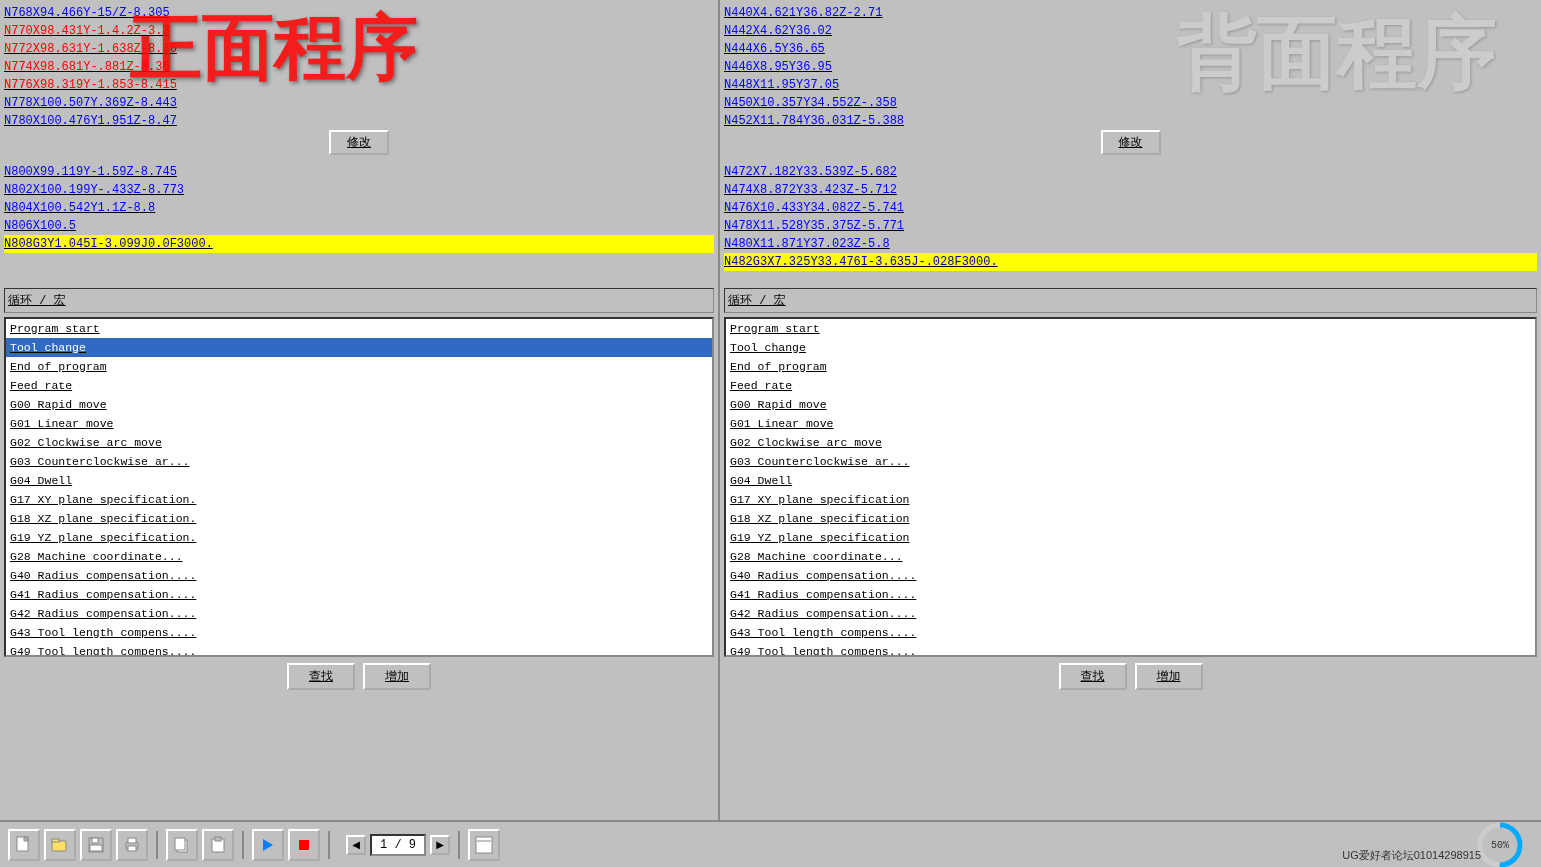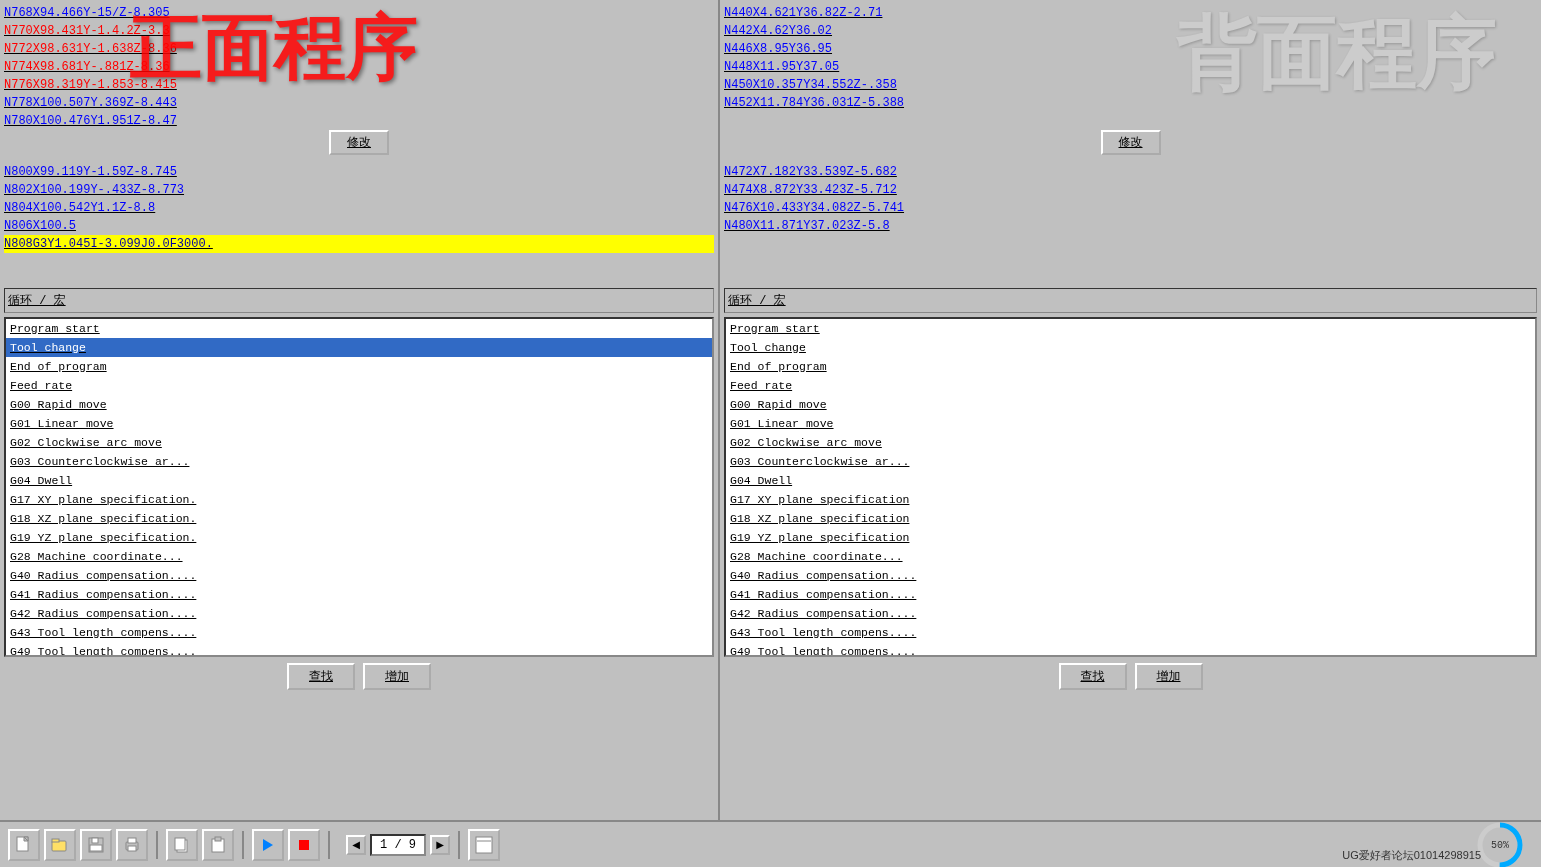--- a/index.html
+++ b/index.html
@@ -287,34 +287,37 @@
     <div class="code-area-left" style="height:0px; overflow:hidden;">
     </div>
   </div>
 
   <div class="right-panel">
     <div class="right-overlay-title">背面程序</div>
 
     <div class="right-code-area" style="height:310px; overflow:hidden;">
       <div class="right-code-line cn-blue">N440X4.621Y36.82Z-2.71</div>
       <div class="right-code-line cn-blue">N442X4.62Y36.02</div>
+      <div class="right-code-line cn-blue">N444X6.5Y36.65</div>
       <div class="right-code-line cn-blue">N446X8.95Y36.95</div>
       <div class="right-code-line cn-blue">N448X11.95Y37.05</div>
       <div class="right-code-line cn-blue">N450X10.357Y34.552Z-.358</div>
       <div class="right-code-line cn-blue">N452X11.784Y36.031Z-5.388</div>
 
     </div>
 
     <button class="edit-btn">修改</button>
 
     <div class="right-code-area" style="height:80px; overflow:hidden;">
       <div class="right-code-line cn-blue">N472X7.182Y33.539Z-5.682</div>
       <div class="right-code-line cn-blue">N474X8.872Y33.423Z-5.712</div>
       <div class="right-code-line cn-blue">N476X10.433Y34.082Z-5.741</div>
+      <div class="right-code-line cn-blue">N478X11.528Y35.375Z-5.771</div>
       <div class="right-code-line cn-blue">N480X11.871Y37.023Z-5.8</div>
+      <div class="right-code-line highlight-yellow">N482G3X7.325Y33.476I-3.635J-.028F3000.</div>
     </div>
 
     <div class="cycle-bar">循环 / 宏</div>
 
     <div class="list-section" style="height:340px; overflow-y:scroll;">
       <div class="list-item">Program start</div>
       <div class="list-item">Tool change</div>
       <div class="list-item">End of program</div>
       <div class="list-item">Feed rate</div>
       <div class="list-item">G00 Rapid move</div>

